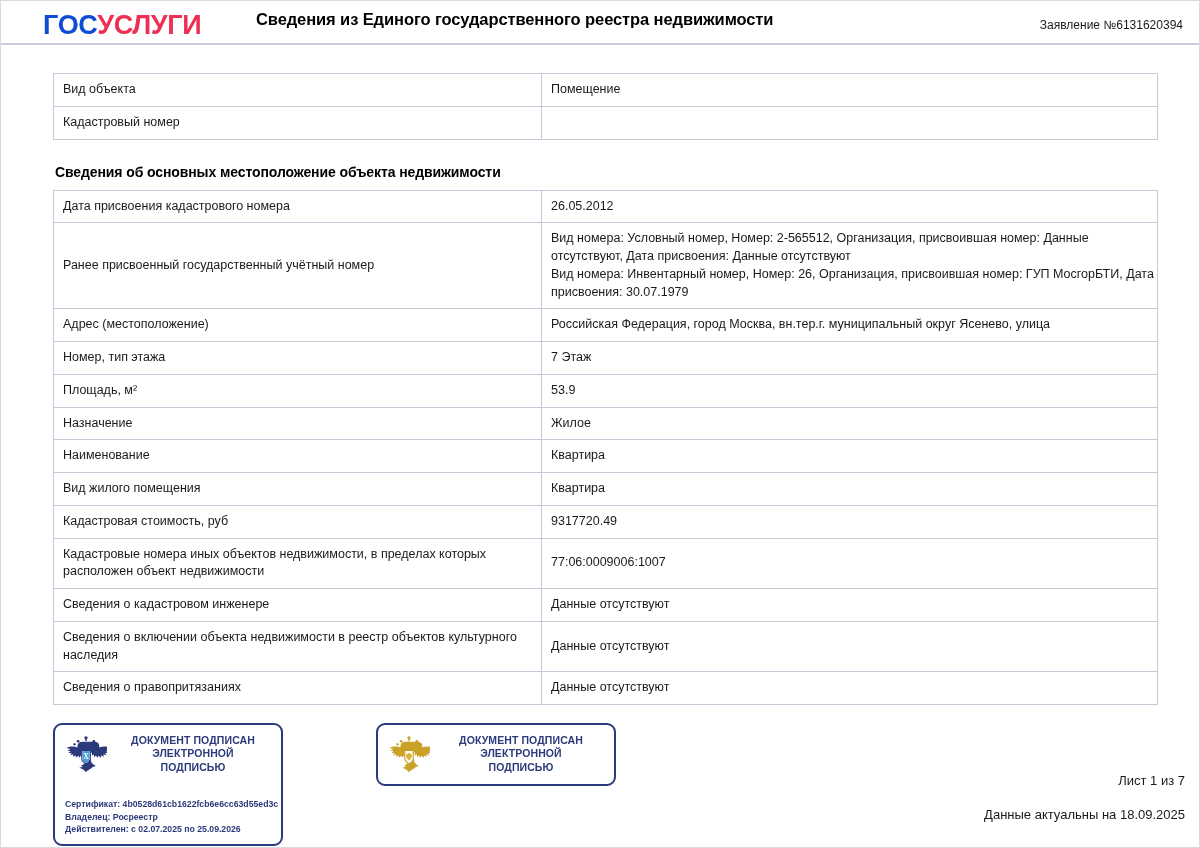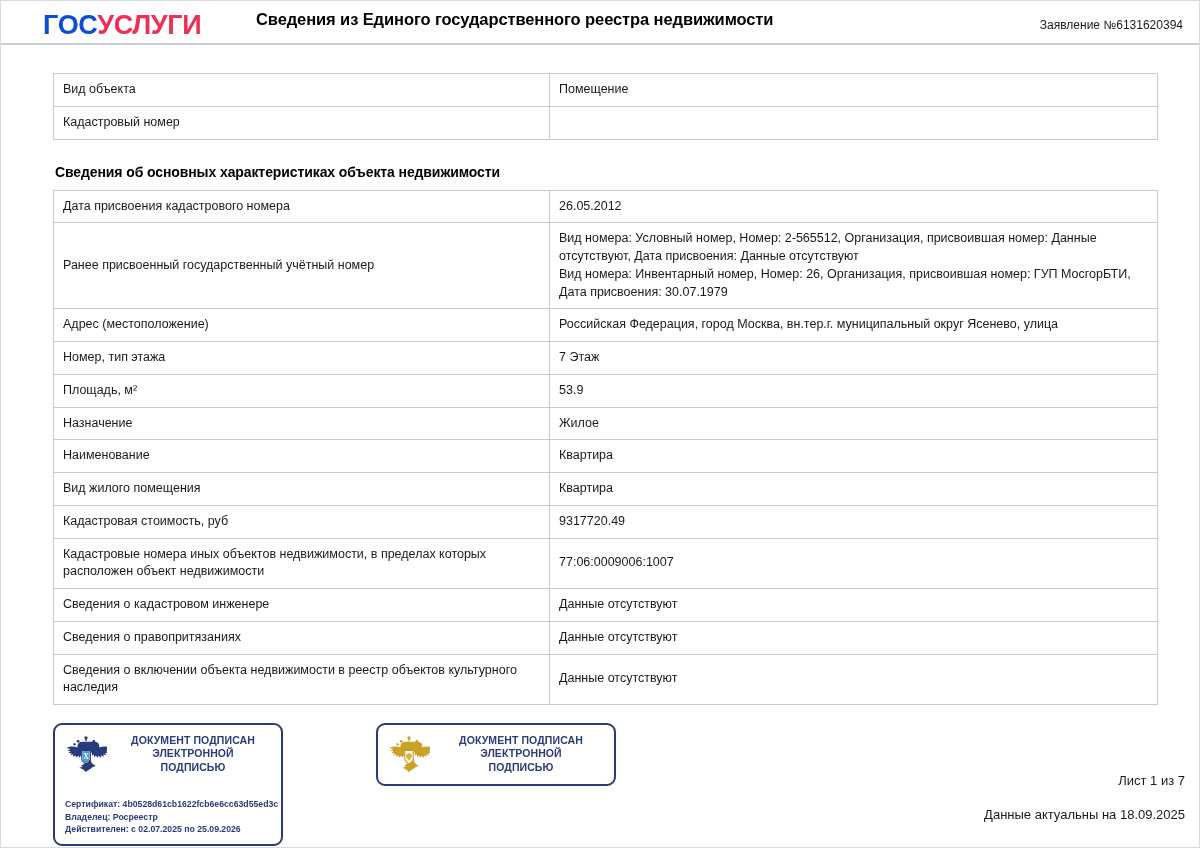--- a/index.html
+++ b/index.html
@@ -79,21 +79,21 @@
   }
 
   table.tbl {
     width: 100%;
     border-collapse: collapse;
     table-layout: fixed;
     font-size: 12.5px;
   }
   table.tbl td {
     border: 1px solid #c3cbd8;
-    padding: 7px 9px 7px 9px;
+    padding: 7px 1px 7px 9px;
     vertical-align: middle;
     line-height: 1.42;
     color: #1a1a1a;
     word-wrap: break-word;
   }
   td.k { width: 477px; }
   td.v { width: auto; }
 
   .section-title {
     font-size: 14px;
@@ -191,21 +191,21 @@
           <td class="k">Вид объекта</td>
           <td class="v">Помещение</td>
         </tr>
         <tr>
           <td class="k">Кадастровый номер</td>
           <td class="v"></td>
         </tr>
       </tbody>
     </table>
 
-    <div class="section-title">Сведения об основных характеристиках объекта недвижимости</div>
+    <div class="section-title">Сведения об основных местоположение объекта недвижимости</div>
 
     <table class="tbl">
       <tbody>
         <tr>
           <td class="k">Дата присвоения кадастрового номера</td>
           <td class="v">26.05.2012</td>
         </tr>
         <tr>
           <td class="k">Ранее присвоенный государственный учётный номер</td>
           <td class="v">
@@ -243,25 +243,25 @@
         </tr>
         <tr>
           <td class="k">Кадастровые номера иных объектов недвижимости, в пределах которых расположен объект недвижимости</td>
           <td class="v">77:06:0009006:1007</td>
         </tr>
         <tr>
           <td class="k">Сведения о кадастровом инженере</td>
           <td class="v">Данные отсутствуют</td>
         </tr>
         <tr>
+          <td class="k">Сведения о включении объекта недвижимости в реестр объектов культурного наследия</td>
+          <td class="v">Данные отсутствуют</td>
+        </tr>
+        <tr>
           <td class="k">Сведения о правопритязаниях</td>
-          <td class="v">Данные отсутствуют</td>
-        </tr>
-        <tr>
-          <td class="k">Сведения о включении объекта недвижимости в реестр объектов культурного наследия</td>
           <td class="v">Данные отсутствуют</td>
         </tr>
       </tbody>
     </table>
   </div>
 
   <div class="footer">
 
     <div class="stamp s1">
       <div class="stamp-top">

